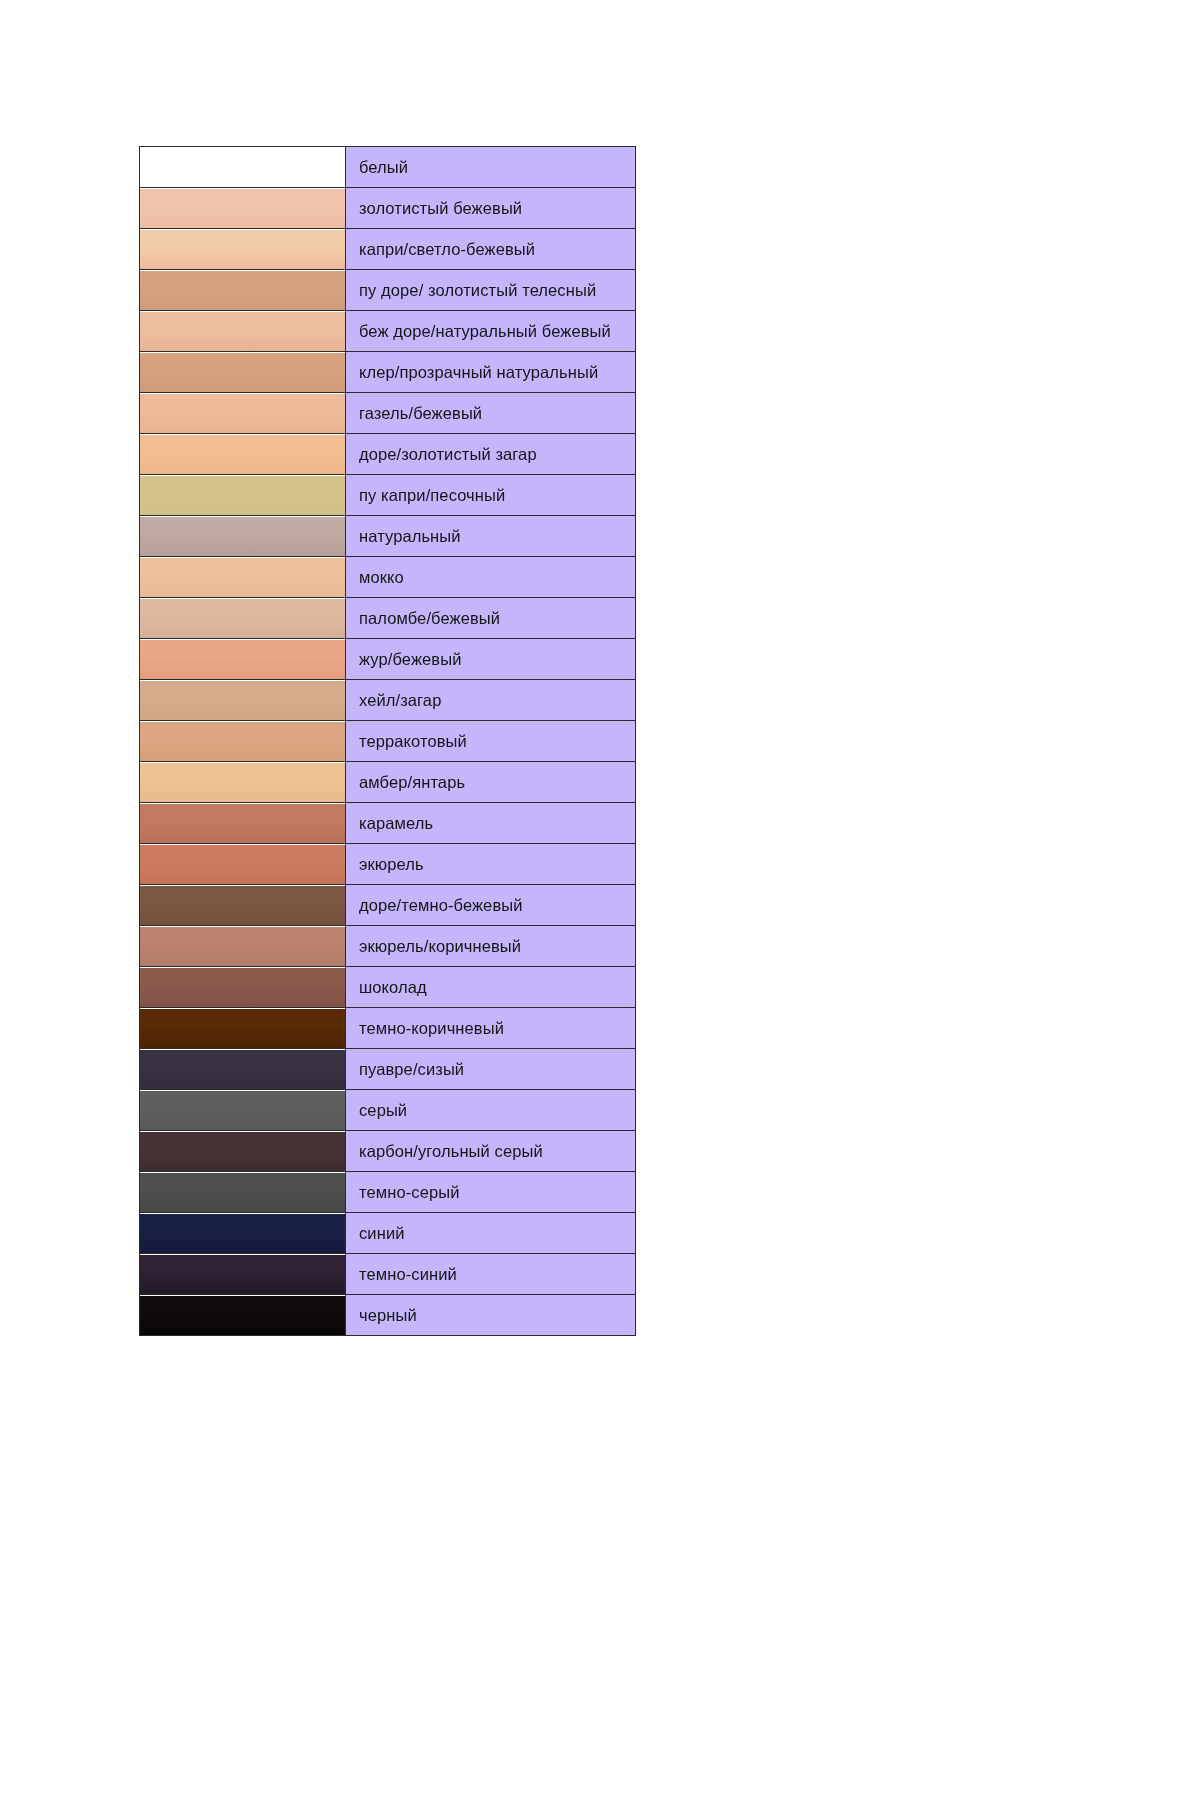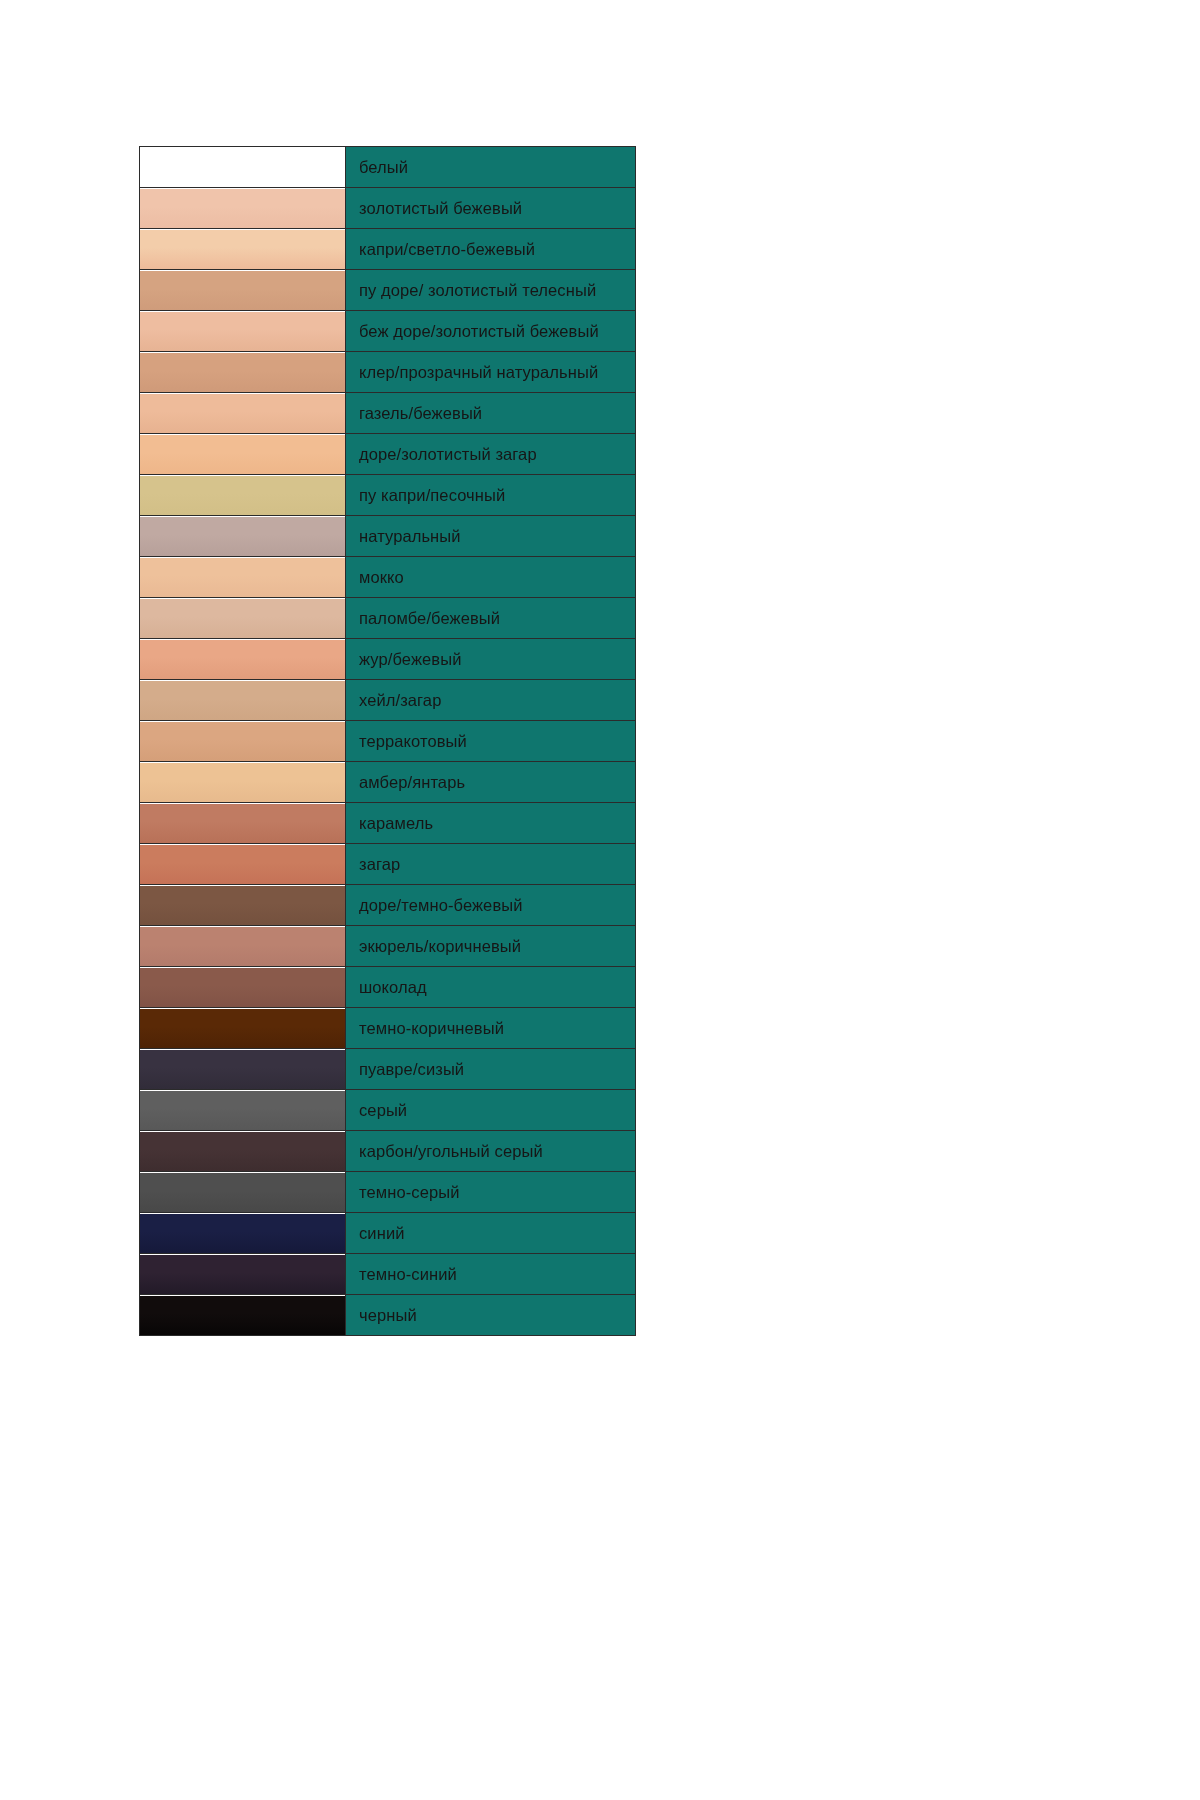--- a/index.html
+++ b/index.html
@@ -45,21 +45,21 @@
     box-sizing: border-box;
   }
 
   td.swatch-cell {
     width: 206px;
     padding: 0;
   }
 
   td.label-cell {
     width: 290px;
-    background: #0f766e;
+    background: #c4b5fd;
     padding: 0 0 0 13px;
     font-size: 16.5px;
     color: #161616;
     vertical-align: middle;
     white-space: nowrap;
     letter-spacing: 0.1px;
   }
 
   .swatch {
     display: block;
@@ -94,21 +94,21 @@
         <tr>
           <td class="swatch-cell">
             <span class="swatch" style="background: linear-gradient(rgb(213, 163, 129) 0%, rgb(213, 163, 129) 45%, rgb(207, 156, 123) 100%);"></span>
           </td>
           <td class="label-cell">пу доре/ золотистый телесный</td>
         </tr>
         <tr>
           <td class="swatch-cell">
             <span class="swatch" style="background: linear-gradient(rgb(238, 189, 160) 0%, rgb(238, 189, 160) 45%, rgb(231, 179, 148) 100%);"></span>
           </td>
-          <td class="label-cell">беж доре/золотистый бежевый</td>
+          <td class="label-cell">беж доре/натуральный бежевый</td>
         </tr>
         <tr>
           <td class="swatch-cell">
             <span class="swatch" style="background: linear-gradient(rgb(214, 161, 127) 0%, rgb(214, 161, 127) 45%, rgb(207, 154, 121) 100%);"></span>
           </td>
           <td class="label-cell">клер/прозрачный натуральный</td>
         </tr>
         <tr>
           <td class="swatch-cell">
             <span class="swatch" style="background: linear-gradient(rgb(238, 187, 154) 0%, rgb(238, 187, 154) 45%, rgb(231, 178, 144) 100%);"></span>
@@ -172,21 +172,21 @@
         <tr>
           <td class="swatch-cell">
             <span class="swatch" style="background: linear-gradient(rgb(192, 123, 98) 0%, rgb(192, 123, 98) 45%, rgb(184, 113, 88) 100%);"></span>
           </td>
           <td class="label-cell">карамель</td>
         </tr>
         <tr>
           <td class="swatch-cell">
             <span class="swatch" style="background: linear-gradient(rgb(203, 124, 94) 0%, rgb(203, 124, 94) 45%, rgb(197, 114, 87) 100%);"></span>
           </td>
-          <td class="label-cell">загар</td>
+          <td class="label-cell">экюрель</td>
         </tr>
         <tr>
           <td class="swatch-cell">
             <span class="swatch" style="background: linear-gradient(rgb(124, 87, 67) 0%, rgb(124, 87, 67) 45%, rgb(116, 81, 62) 100%);"></span>
           </td>
           <td class="label-cell">доре/темно-бежевый</td>
         </tr>
         <tr>
           <td class="swatch-cell">
             <span class="swatch" style="background: linear-gradient(rgb(187, 130, 112) 0%, rgb(187, 130, 112) 45%, rgb(179, 123, 107) 100%);"></span>

